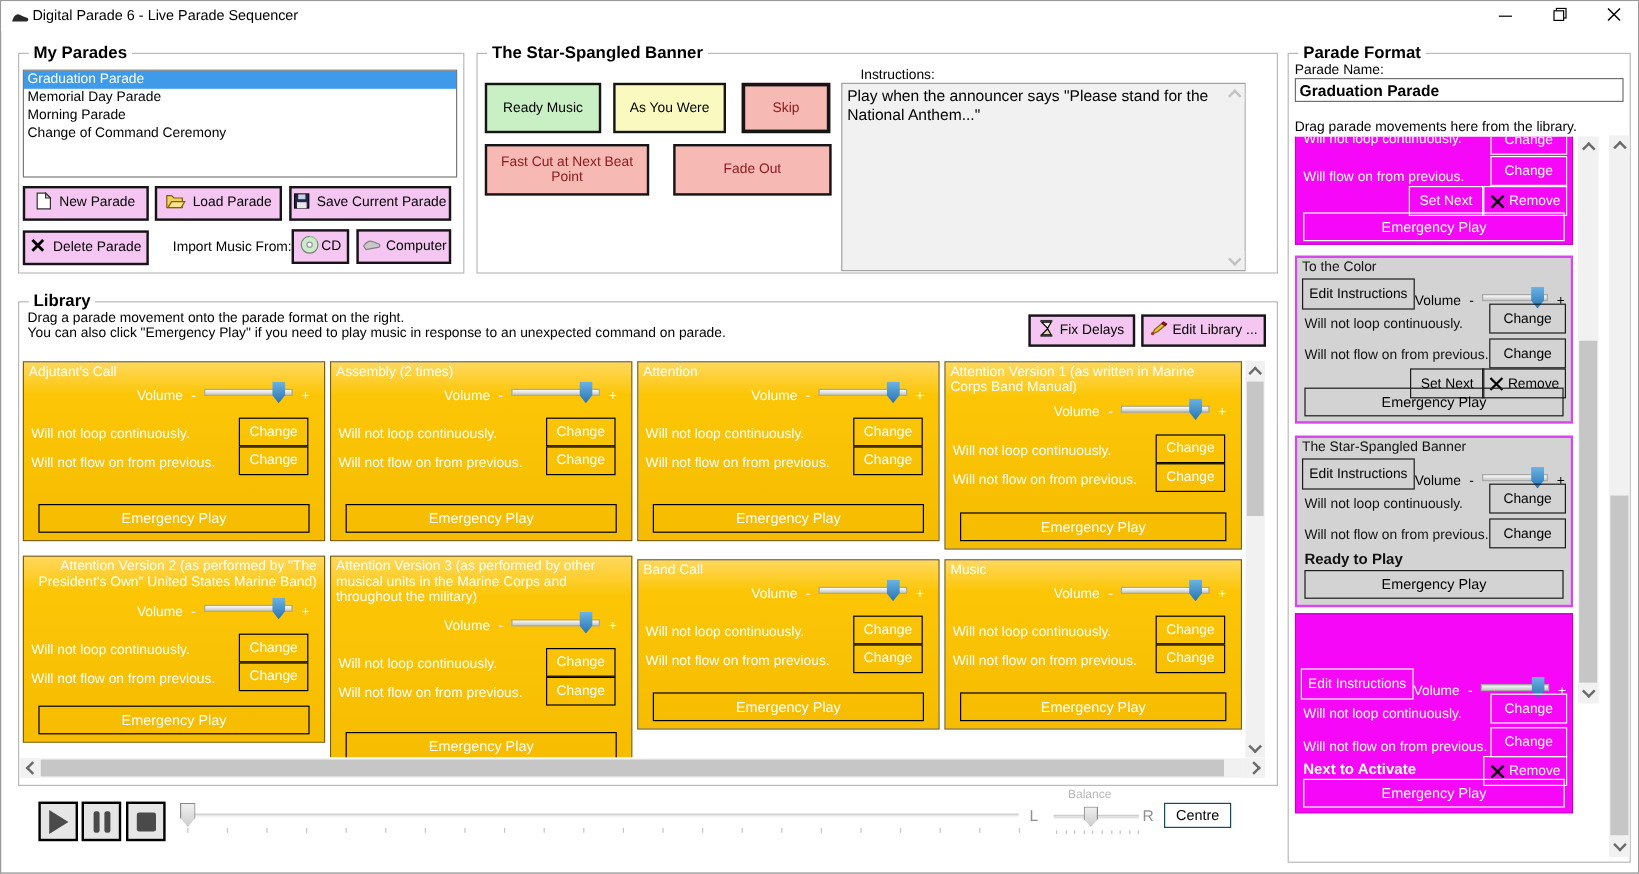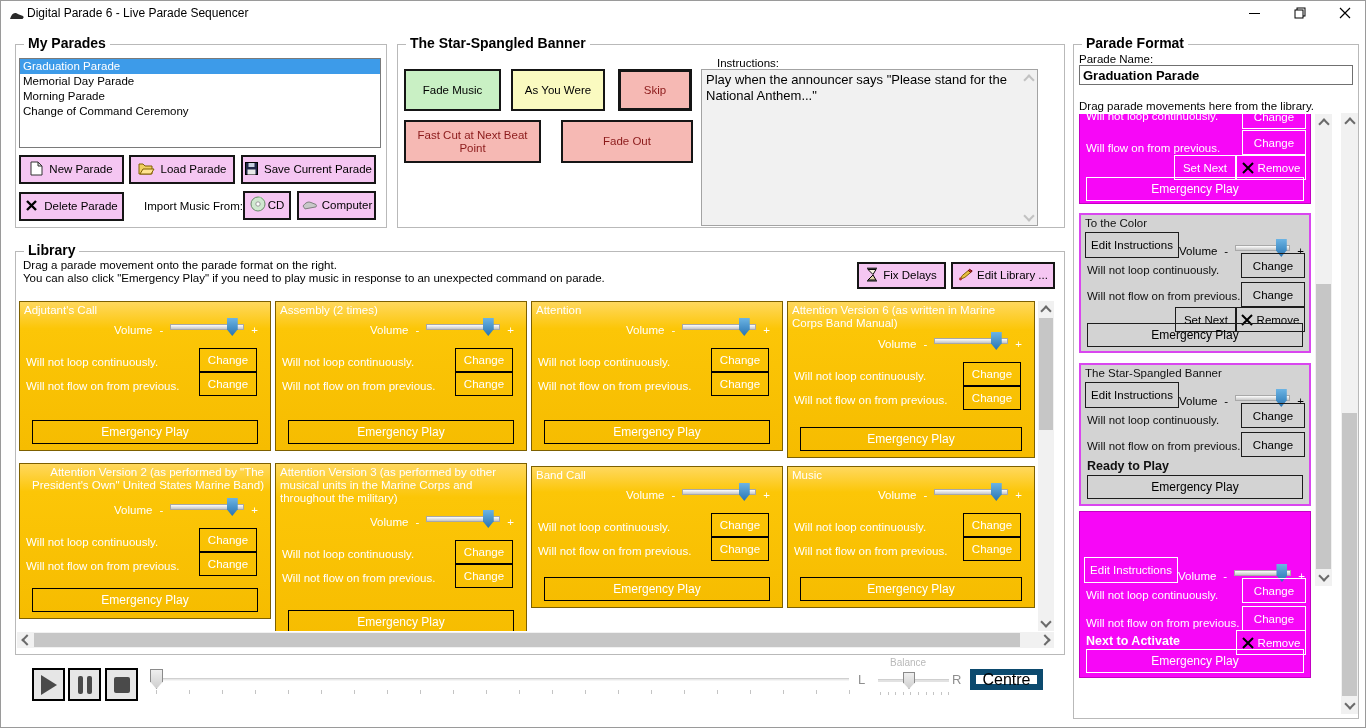--- a/index.html
+++ b/index.html
@@ -132,21 +132,21 @@
   <div class="a btn pink" style="left:296px;top:190px;width:79px;height:29px;gap:4px;">
     <span><svg width="17" height="11">
           <path d="M2 7 q4-5.5 8-3.5 l5 2 q1 1.4 0 2.4 l-11 2 z" fill="#c8c8c8" stroke="#808080"></path>
         </svg></span>
     <span>Computer</span>
   </div>
 
   <div class="a gb" style="left:396px;top:43px;width:668px;height:184px;">
     <span class="gbt">The Star-Spangled Banner</span>
   </div>
-  <div class="a btn green" style="left:403px;top:68px;width:97px;height:42px;">Fade Music</div>
+  <div class="a btn green" style="left:403px;top:68px;width:97px;height:42px;">Ready Music</div>
   <div class="a btn yellow" style="left:510px;top:68px;width:94px;height:42px;">As You Were</div>
   <div class="a btn red thick" style="left:617px;top:68px;width:74px;height:42px;">Skip</div>
   <div class="a btn red" style="left:403px;top:119px;width:137px;height:43px;padding:0 8px;">Fast Cut at Next Beat Point</div>
   <div class="a btn red" style="left:560px;top:119px;width:132px;height:43px;">Fade Out</div>
   <span class="a small" style="left:700px;top:56px;margin-left:16px;">Instructions:</span>
   <div class="a" id="instructions-box" style="left:700px;top:68px;width:337px;height:157px;">
     <span>Play when the announcer says "Please stand for the National Anthem..."</span>
     <div class="a sb" style="right:0;top:0;width:17px;height:155px;">
       <div class="sbbtn" style="top:0;left:0;width:17px;height:16px;">
           <span class="chev up dis"></span>
@@ -222,21 +222,21 @@
           </div>
           <div>+</div>
         </div>
         <div class="card-text" style="left: 6px; top: 54px;">Will not loop continuously.</div>
         <div class="card-btn b-gold" style="right: 13px; top: 46px; width: 56px; height: 22px;">Change</div>
         <div class="card-text" style="left: 6px; top: 78px;">Will not flow on from previous.</div>
         <div class="card-btn b-gold" style="right: 13px; top: 70px; width: 56px; height: 22px;">Change</div>
         <div class="card-btn b-gold" style="left: 12px; right: 12px; bottom: 6px; height: 22px; font-size: 12px;">Emergency Play</div>
       </div>
       <div class="gold-card" style="left: 771px; top: 1px; width: 248px; height: 157px;">
-        <div class="card-title" style="left: 4px; top: 2px; right: 6px; color: rgb(255, 255, 255);">Attention Version 6 (as written in Marine Corps Band Manual)</div>
+        <div class="card-title" style="left: 4px; top: 2px; right: 6px; color: rgb(255, 255, 255);">Attention Version 1 (as written in Marine Corps Band Manual)</div>
         <div class="vol-row" style="position: absolute; left: 56px; right: 12px; top: 36px; color: rgb(255, 255, 255);">
           <div>Volume</div>
           <div>-</div>
           <div class="vol-track" style="width: 72px;">
             <div class="vol-thumb" style="left: calc(84% - 5px);"></div>
           </div>
           <div>+</div>
         </div>
         <div class="card-text" style="left: 6px; top: 68px;">Will not loop continuously.</div>
         <div class="card-btn b-gold" style="right: 13px; top: 60px; width: 56px; height: 22px;">Change</div>
@@ -490,15 +490,15 @@
       <div class="tick" style="left: 894.2px; top: 691px; height: 3px;"></div>
       <div class="tick" style="left: 901.8px; top: 691px; height: 3px;"></div>
       <div class="tick" style="left: 909.4px; top: 691px; height: 3px;"></div>
       <div class="tick" style="left: 917px; top: 691px; height: 3px;"></div>
       <div class="tick" style="left: 924.6px; top: 691px; height: 3px;"></div>
       <div class="tick" style="left: 932.2px; top: 691px; height: 3px;"></div>
       <div class="tick" style="left: 939.8px; top: 691px; height: 3px;"></div>
       <div class="tick" style="left: 947.4px; top: 691px; height: 3px;"></div>
     </div>
   <span class="a" style="left:951px;top:671px;font-size:13px;color:#8f8f8f;">R</span>
-  <div class="a btn" style="left:969px;top:668px;width:73px;height:21px;background:#fff;border:6px solid #0c4a6e;font-size:16px;">Centre</div>
+  <div class="a btn" style="left:969px;top:668px;width:56px;height:21px;background:#fff;border:1px solid #0c4a6e;font-size:12px;">Centre</div>
 
 </div>
 
 </body></html>

